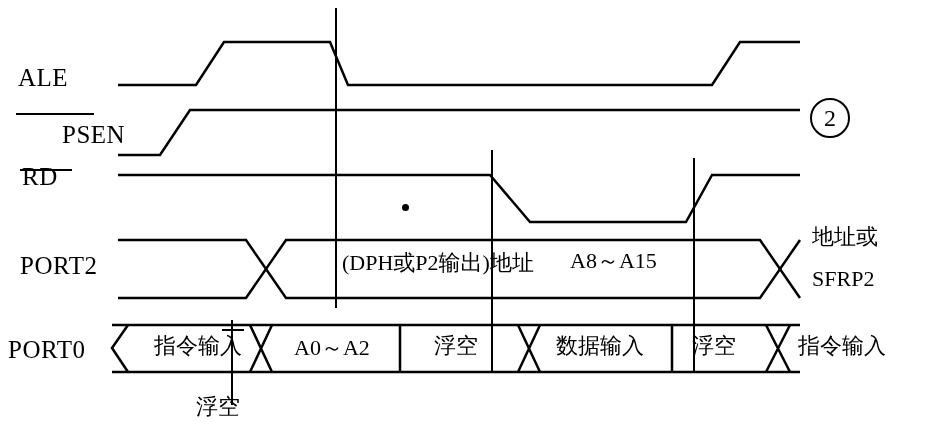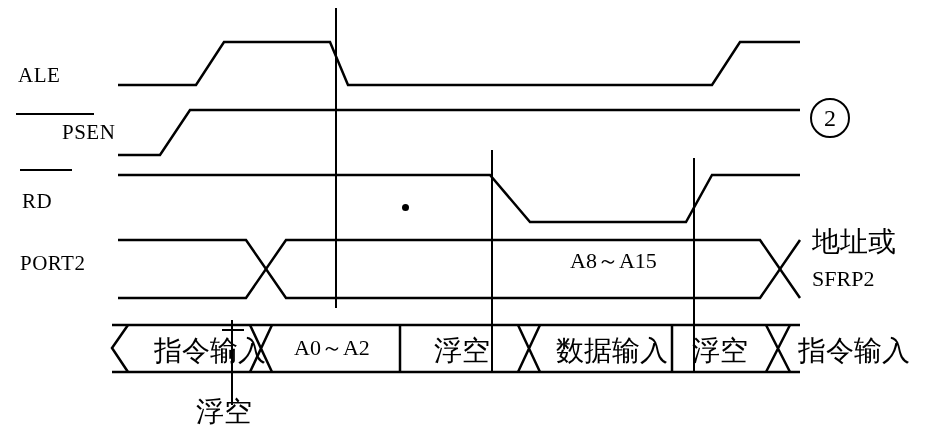--- a/index.html
+++ b/index.html
@@ -15,30 +15,30 @@
     font-family: "Liberation Serif", serif;
     overflow: hidden;
   }
   .lbl {
     position: absolute;
     color: #000;
     white-space: nowrap;
     line-height: 1;
   }
   .signal-name {
-    font-size: 21px;
+    font-size: 25px;
     letter-spacing: 0.5px;
   }
   .ovl {
     position: absolute;
     background: #000;
   }
   .cn {
-    font-family: Liberation Sans, sans-serif;
-    font-size: 28px;
+    font-family: Liberation Mono, monospace;
+    font-size: 22px;
   }
   .mix {
     font-family: "Liberation Serif", serif;
     font-size: 22px;
   }
   svg {
     position: absolute;
     left: 0;
     top: 0;
   }
@@ -67,25 +67,26 @@
 </head>
 <body>
 
 <div id="root">
 
   <div class="lbl signal-name" style="left:18px; top:65px;">ALE</div>
 
   <div class="lbl signal-name" style="left:18px; top:122px;margin-left:44px;">PSEN</div>
   <div class="ovl" style="left:16px; top:113px; width:78px; height:2px;"></div>
 
-  <div class="lbl signal-name" style="left:22px; top:191px;">RD</div>
+  <div class="lbl signal-name" style="left:22px; top:164px;">RD</div>
   <div class="ovl" style="left:20px; top:169px; width:52px; height:2px;"></div>
 
   <div class="lbl signal-name" style="left:20px; top:253px;">PORT2</div>
 
+  <div class="lbl signal-name" style="left:8px; top:337px;">PORT0</div>
 
   <svg width="949" height="436">
     <g stroke="#000" fill="none" stroke-width="2.5">
 
       <path d="M118,85 L196,85 L224,42 L330,42 L348,85 L712,85 L740,42 L800,42"></path>
 
       <path d="M118,155 L160,155 L190,110 L800,110"></path>
 
       <path d="M118,175 L490,175 L530,222 L686,222 L712,175 L800,175"></path>
 
@@ -109,20 +110,21 @@
 
       <path d="M232,320 L232,405" stroke-width="2"></path>
       <path d="M222,330 L244,330" stroke-width="2"></path>
     </g>
   </svg>
 
   <div class="dot" style="left:402px; top:204px;"></div>
 
   <div class="circ" style="left:810px; top:98px;">2</div>
 
+  <div class="lbl mix" style="left:342px; top:252px;">(DPH或P2输出)地址</div>
   <div class="lbl mix" style="left:570px; top:250px;">A8～A15</div>
 
   <div class="lbl cn" style="left:812px; top:228px;">地址或</div>
   <div class="lbl mix" style="left:812px; top:268px;">SFRP2</div>
 
   <div class="lbl cn" style="left:130px; top:337px;margin-left:24px;">指令输入</div>
   <div class="lbl mix" style="left:294px; top:337px;">A0～A2</div>
   <div class="lbl cn" style="left:434px; top:337px;">浮空</div>
   <div class="lbl cn" style="left:556px; top:337px;">数据输入</div>
   <div class="lbl cn" style="left:692px; top:337px;">浮空</div>

